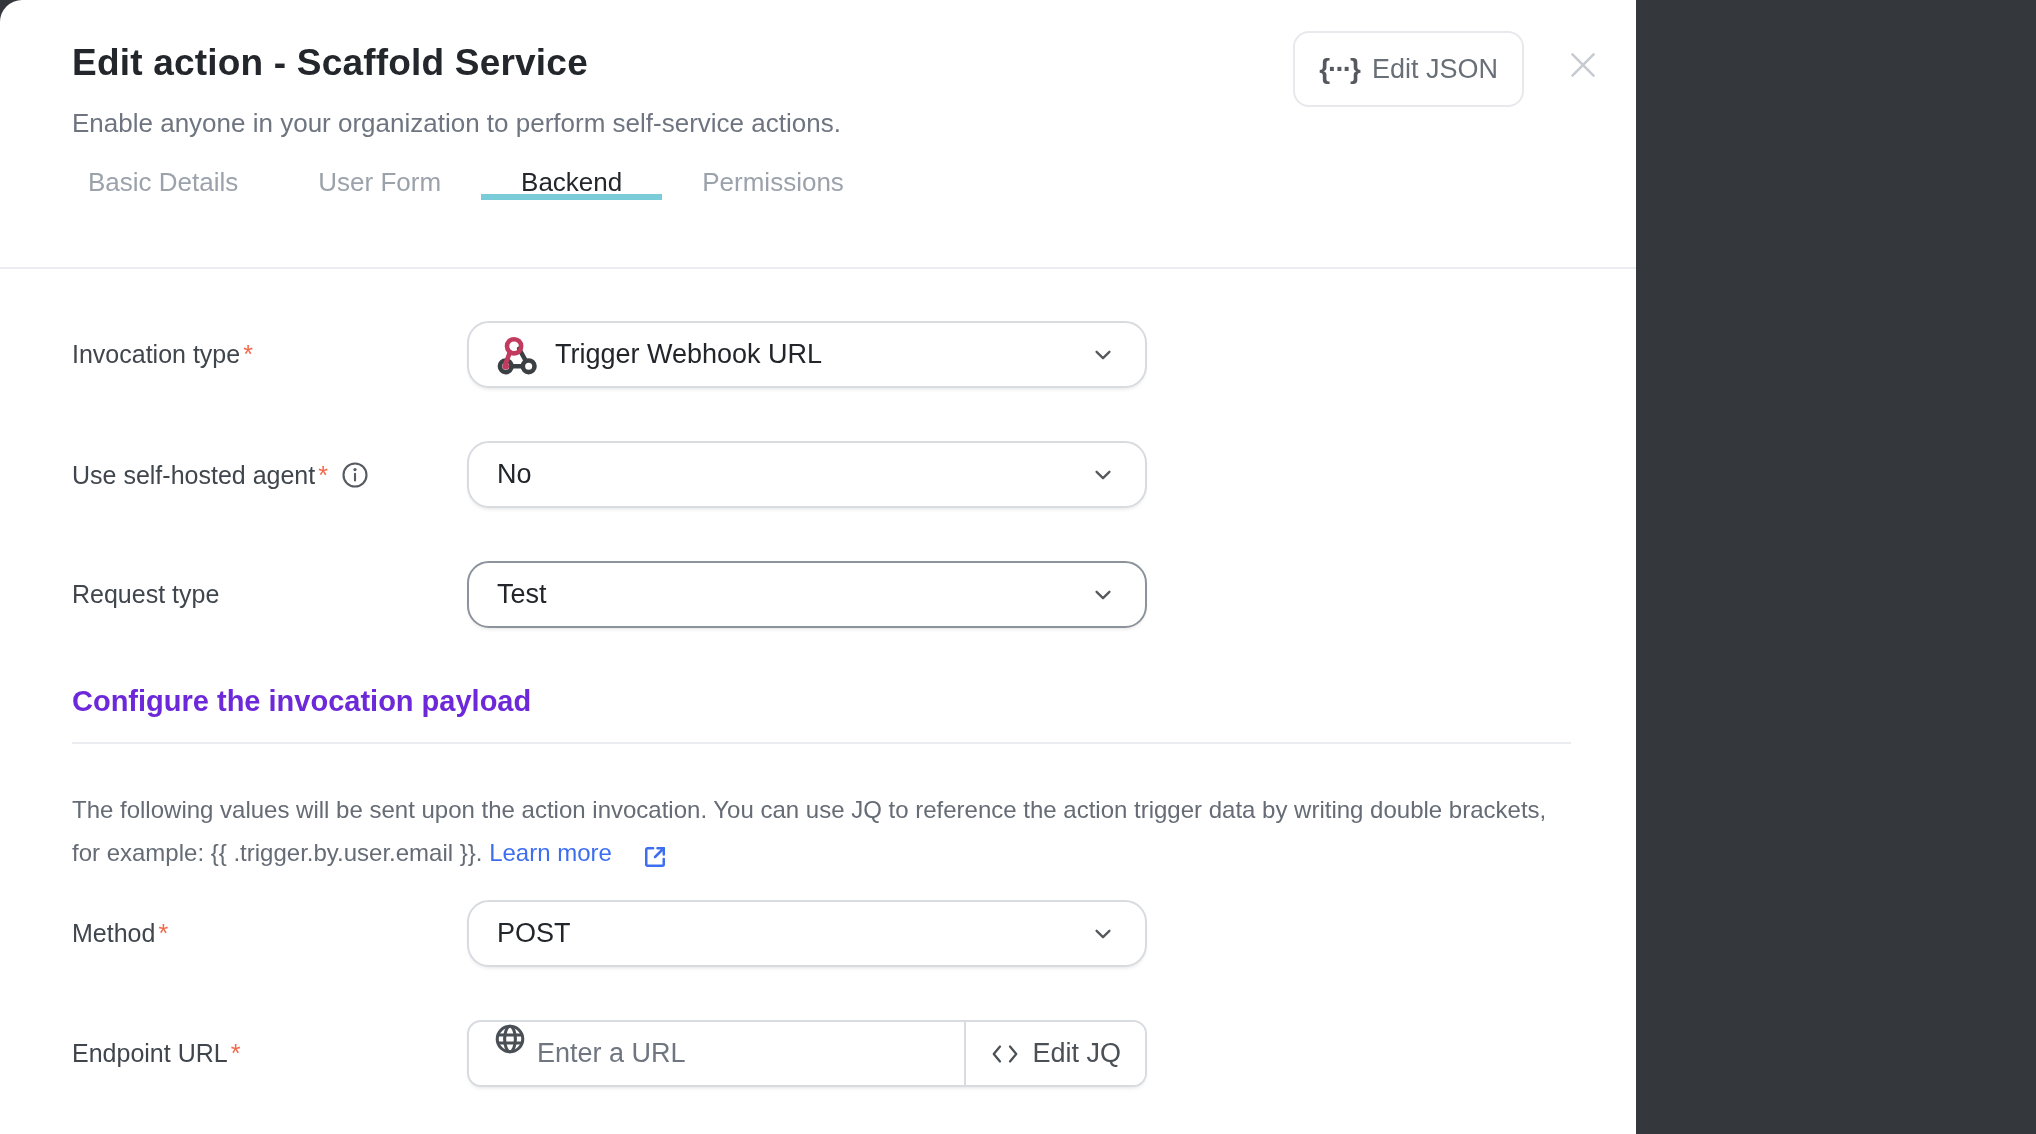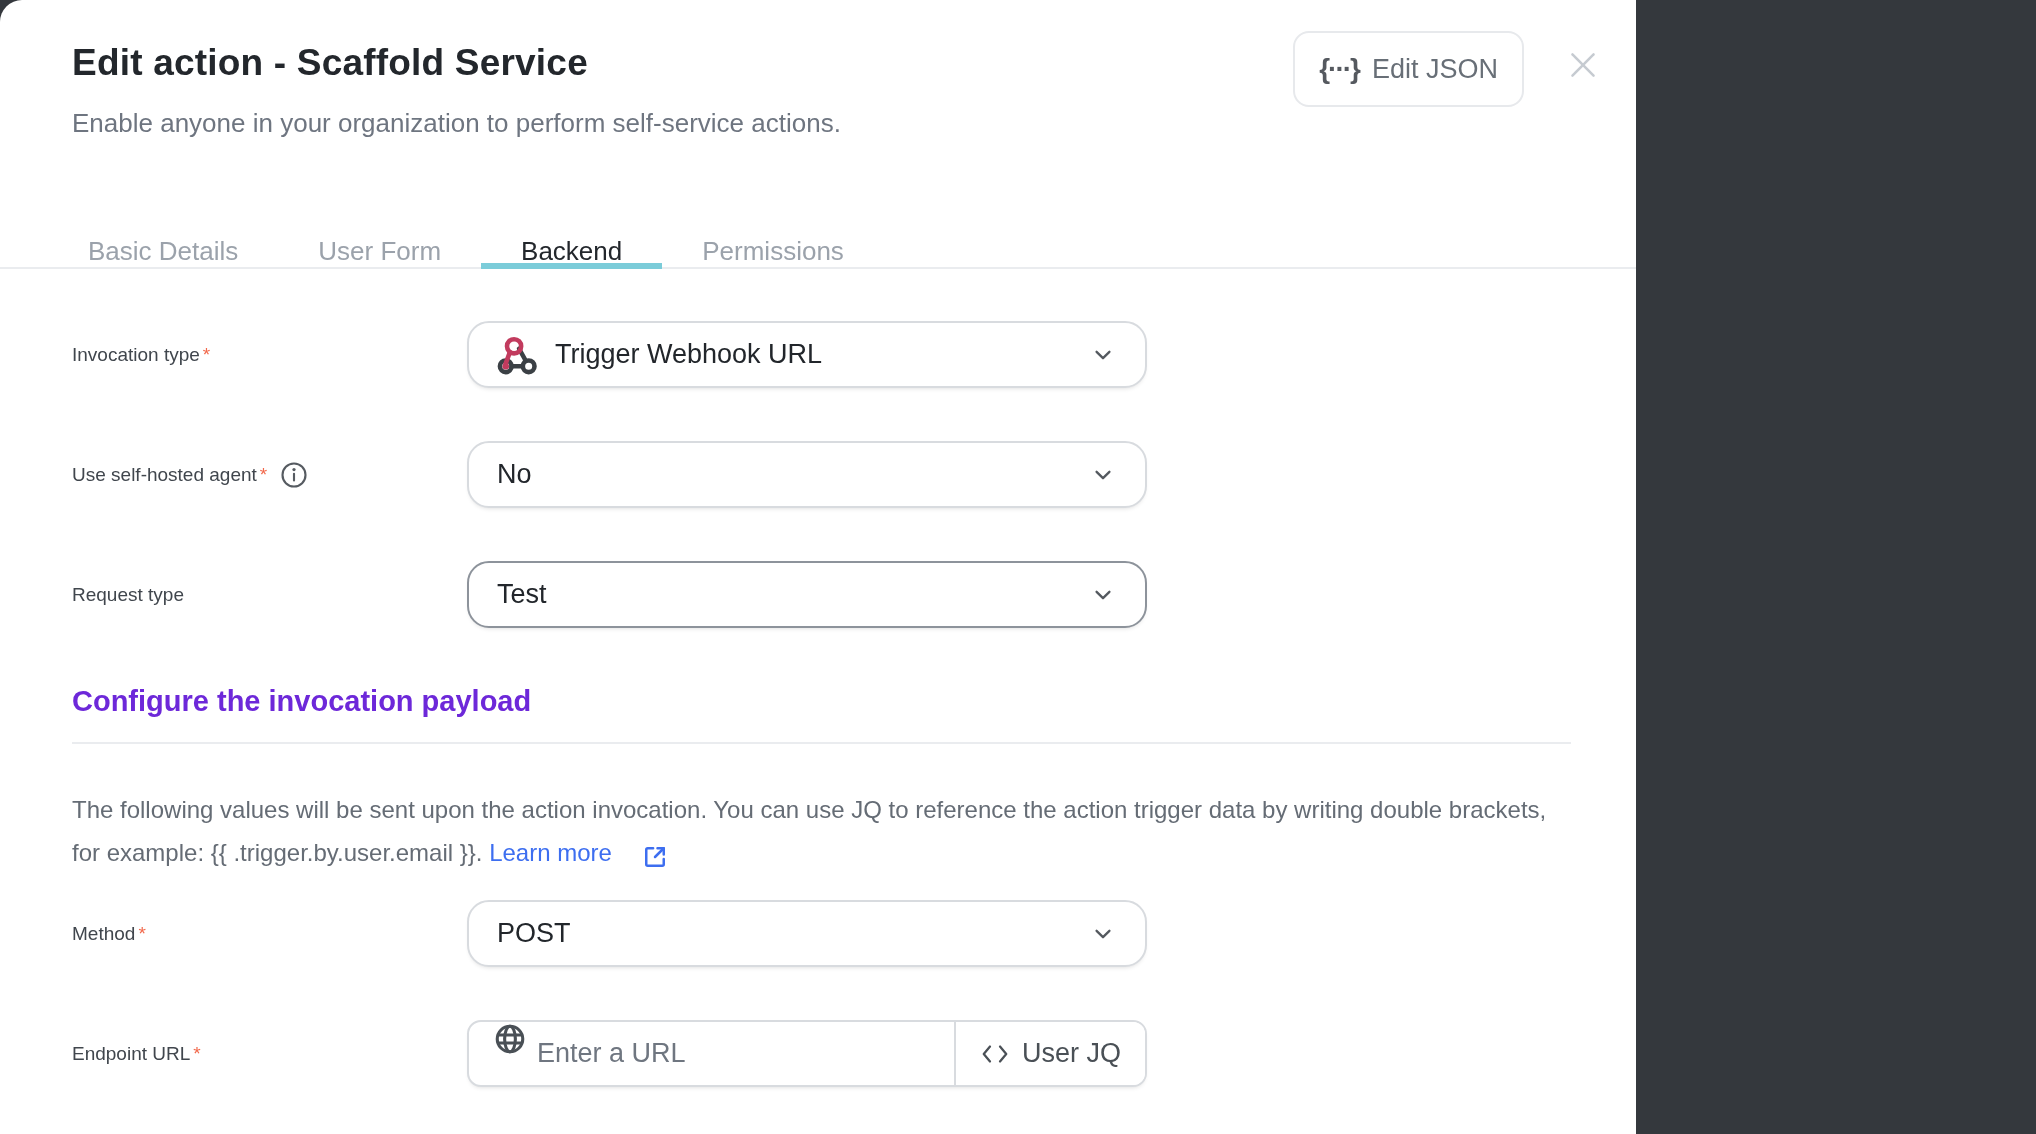--- a/index.html
+++ b/index.html
@@ -20,36 +20,36 @@
   .edit-json{
     position:absolute;top:31px;right:112px;height:76px;padding:0 24px;
     display:inline-flex;align-items:center;gap:13px;background:#fff;
     border:2px solid #e7e9ec;border-radius:16px;font-size:27px;color:#686f77;
     font-family:inherit;cursor:pointer;
   }
   .braces{font-size:28px;color:#55595f;font-weight:600;letter-spacing:-2px;}
   .close-btn{position:absolute;top:46px;right:34px;line-height:0;cursor:pointer;background:none;border:none;padding:0;}
   
   .tabs{
-    display:flex;align-items:flex-end;height:100px;margin-top:28px;
+    display:flex;align-items:flex-start;height:100px;margin-top:28px;
     padding-left:48px;border-bottom:2px solid #eaecef;
   }
   .tab{
     display:flex;align-items:center;padding:0 40px;font-size:26px;
     color:#9ba2ab;cursor:pointer;position:relative;white-space:nowrap;
   }
   .tab.active{color:#23272c;font-weight:500;}
   .tab.active::after{
     content:"";position:absolute;left:0;right:0;bottom:-2px;height:6px;background:#7bccd9;
   }
   
   .content{padding:0 65px 0 72px;}
   .row{display:flex;align-items:center;margin-top:53px;}
   .row.first{margin-top:52px;}
-  .field-label{width:395px;flex:none;display:flex;align-items:center;font-size:19px;color:#40464d;}
+  .field-label{width:395px;flex:none;display:flex;align-items:flex-end;font-size:25px;color:#40464d;}
   .req{color:#f2694c;margin-left:3px;}
   .info{margin-left:12px;line-height:0;}
   .select{
     width:680px;height:67px;box-sizing:border-box;border:2px solid #d8dbdf;border-radius:22px;
     display:flex;align-items:center;padding:0 28px;font-size:27px;color:#22262b;background:#fff;
     cursor:pointer;box-shadow:0 3px 5px -3px rgba(0,0,0,.16);
   }
   .select .chev{margin-left:auto;line-height:0;}
   .select.strong{border-color:#8d939b;}
   .webhook{margin-right:18px;line-height:0;}
@@ -228,19 +228,19 @@
           <input type="text" placeholder="Enter a URL" style="">
         </div>
         <div class="ig-sep"></div>
         <button class="test-jq">
           <span style="line-height:0">
             <svg width="30" height="26" viewBox="0 0 24 20" fill="none">
               <polyline points="8,4 3,10 8,16" stroke="#4a5056" stroke-width="1.8" stroke-linecap="round" stroke-linejoin="round"></polyline>
               <polyline points="16,4 21,10 16,16" stroke="#4a5056" stroke-width="1.8" stroke-linecap="round" stroke-linejoin="round"></polyline>
             </svg>
           </span>
-          <span>User JQ</span>
+          <span>Edit JQ</span>
         </button>
       </div>
     </div>
 
   </div>
 </div>
 
 </body></html>

